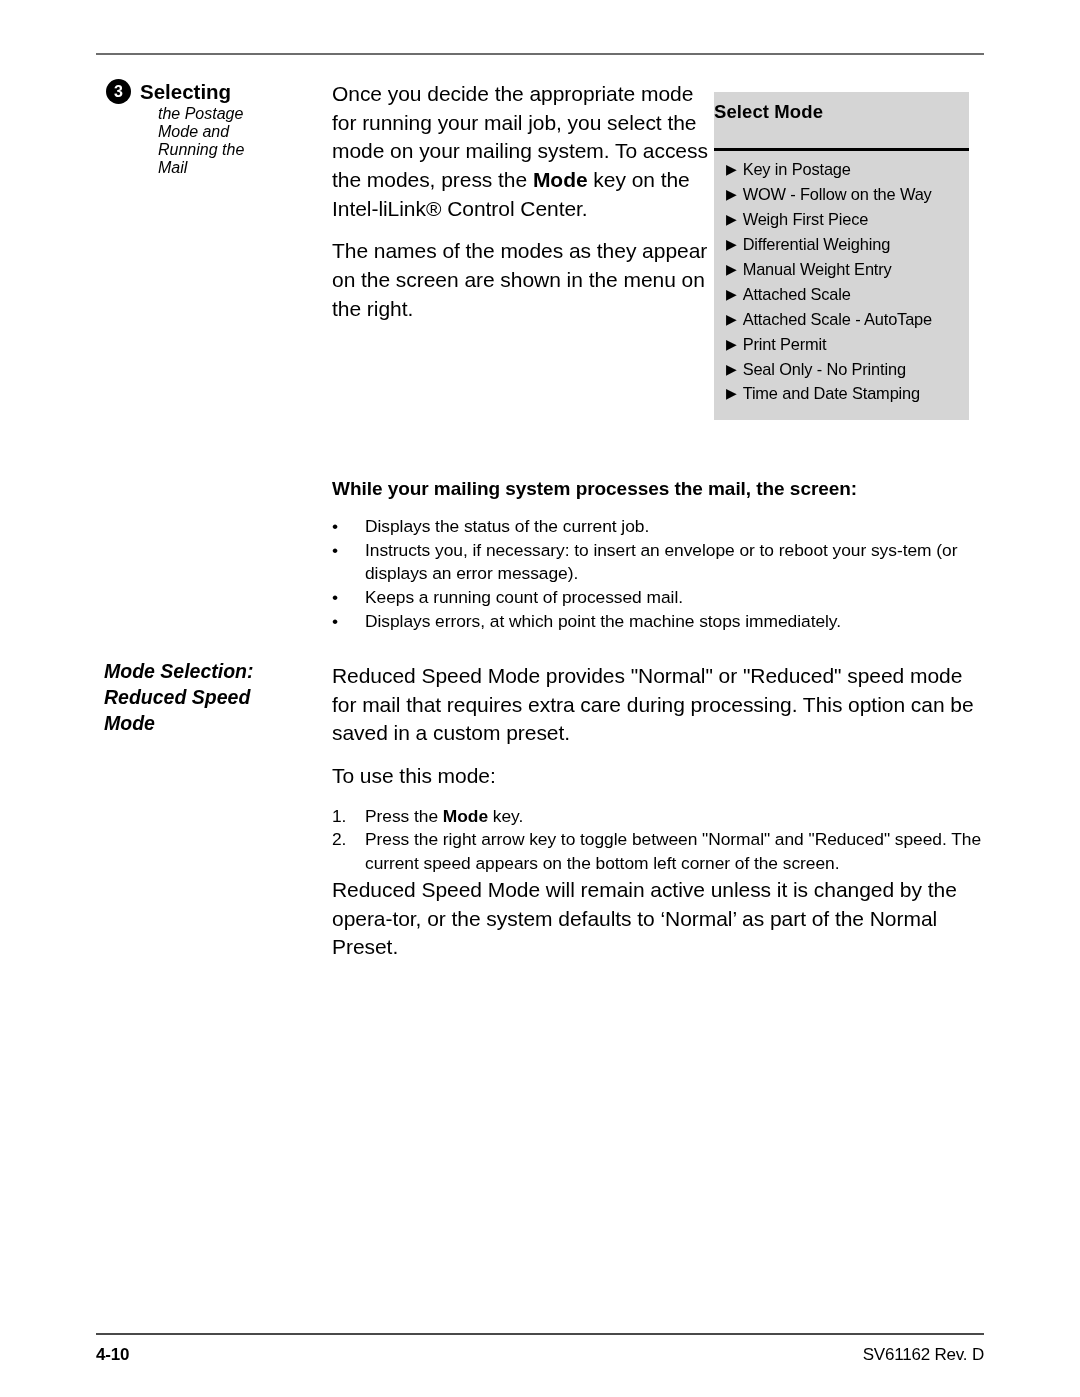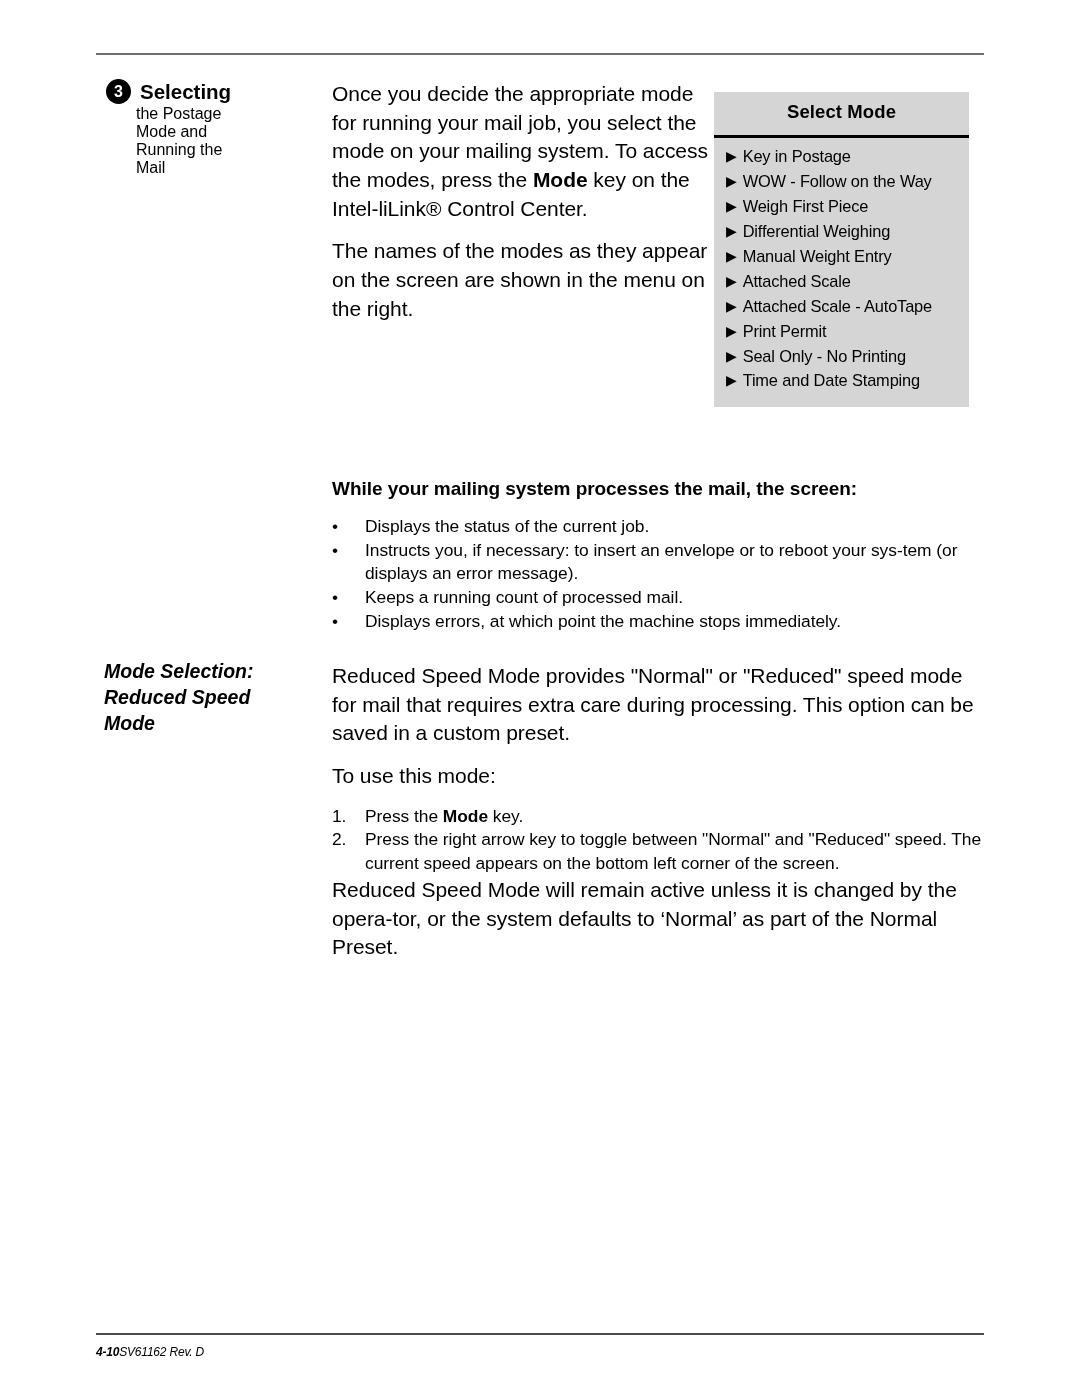--- a/index.html
+++ b/index.html
@@ -54,23 +54,23 @@
     width: 888px;
     height: 2px;
     background: #4a4a4a;
   }
   .footer {
     position: absolute;
     left: 96px;
     top: 1345px;
     width: 888px;
     display: flex;
+    justify-content: space-between;
     align-items: baseline;
-    font-size: 12px;
-    font-style: italic;
+    font-size: 17px;
   }
   .footer-page {
     font-weight: bold;
     letter-spacing: -0.2px;
   }
   .footer-doc {
     letter-spacing: -0.2px;
   }
 
   
@@ -99,21 +99,22 @@
     line-height: 25px;
     text-align: center;
     vertical-align: 2px;
     margin-right: 9px;
   }
   .sec-head-text {
     display: inline;
   }
   .sec-head-cont {
     display: block;
-    margin-left: 30px;
+    margin-left: 52px;
+    font-style: italic;
   }
 
   .lcol-subhead {
     position: absolute;
     left: 104px;
     top: 659px;
     width: 216px;
     font-size: 19.5px;
     font-weight: bold;
     font-style: italic;
@@ -141,22 +142,22 @@
     position: absolute;
     left: 714px;
     top: 92px;
     width: 255px;
     background: #d5d5d5;
     padding: 0 0 14px 0;
   }
   .menu-title {
     font-size: 18.5px;
     font-weight: bold;
-    text-align: center;
-    padding: 9px 0 12px 0;
+    text-align: left;
+    padding: 9px 0 25px 0;
     letter-spacing: 0.1px;
   }
   .menu-divider {
     height: 3px;
     background: #000000;
     margin: 0 0 6px 0;
   }
   .menu-list {
     list-style: none;
     margin: 0;

